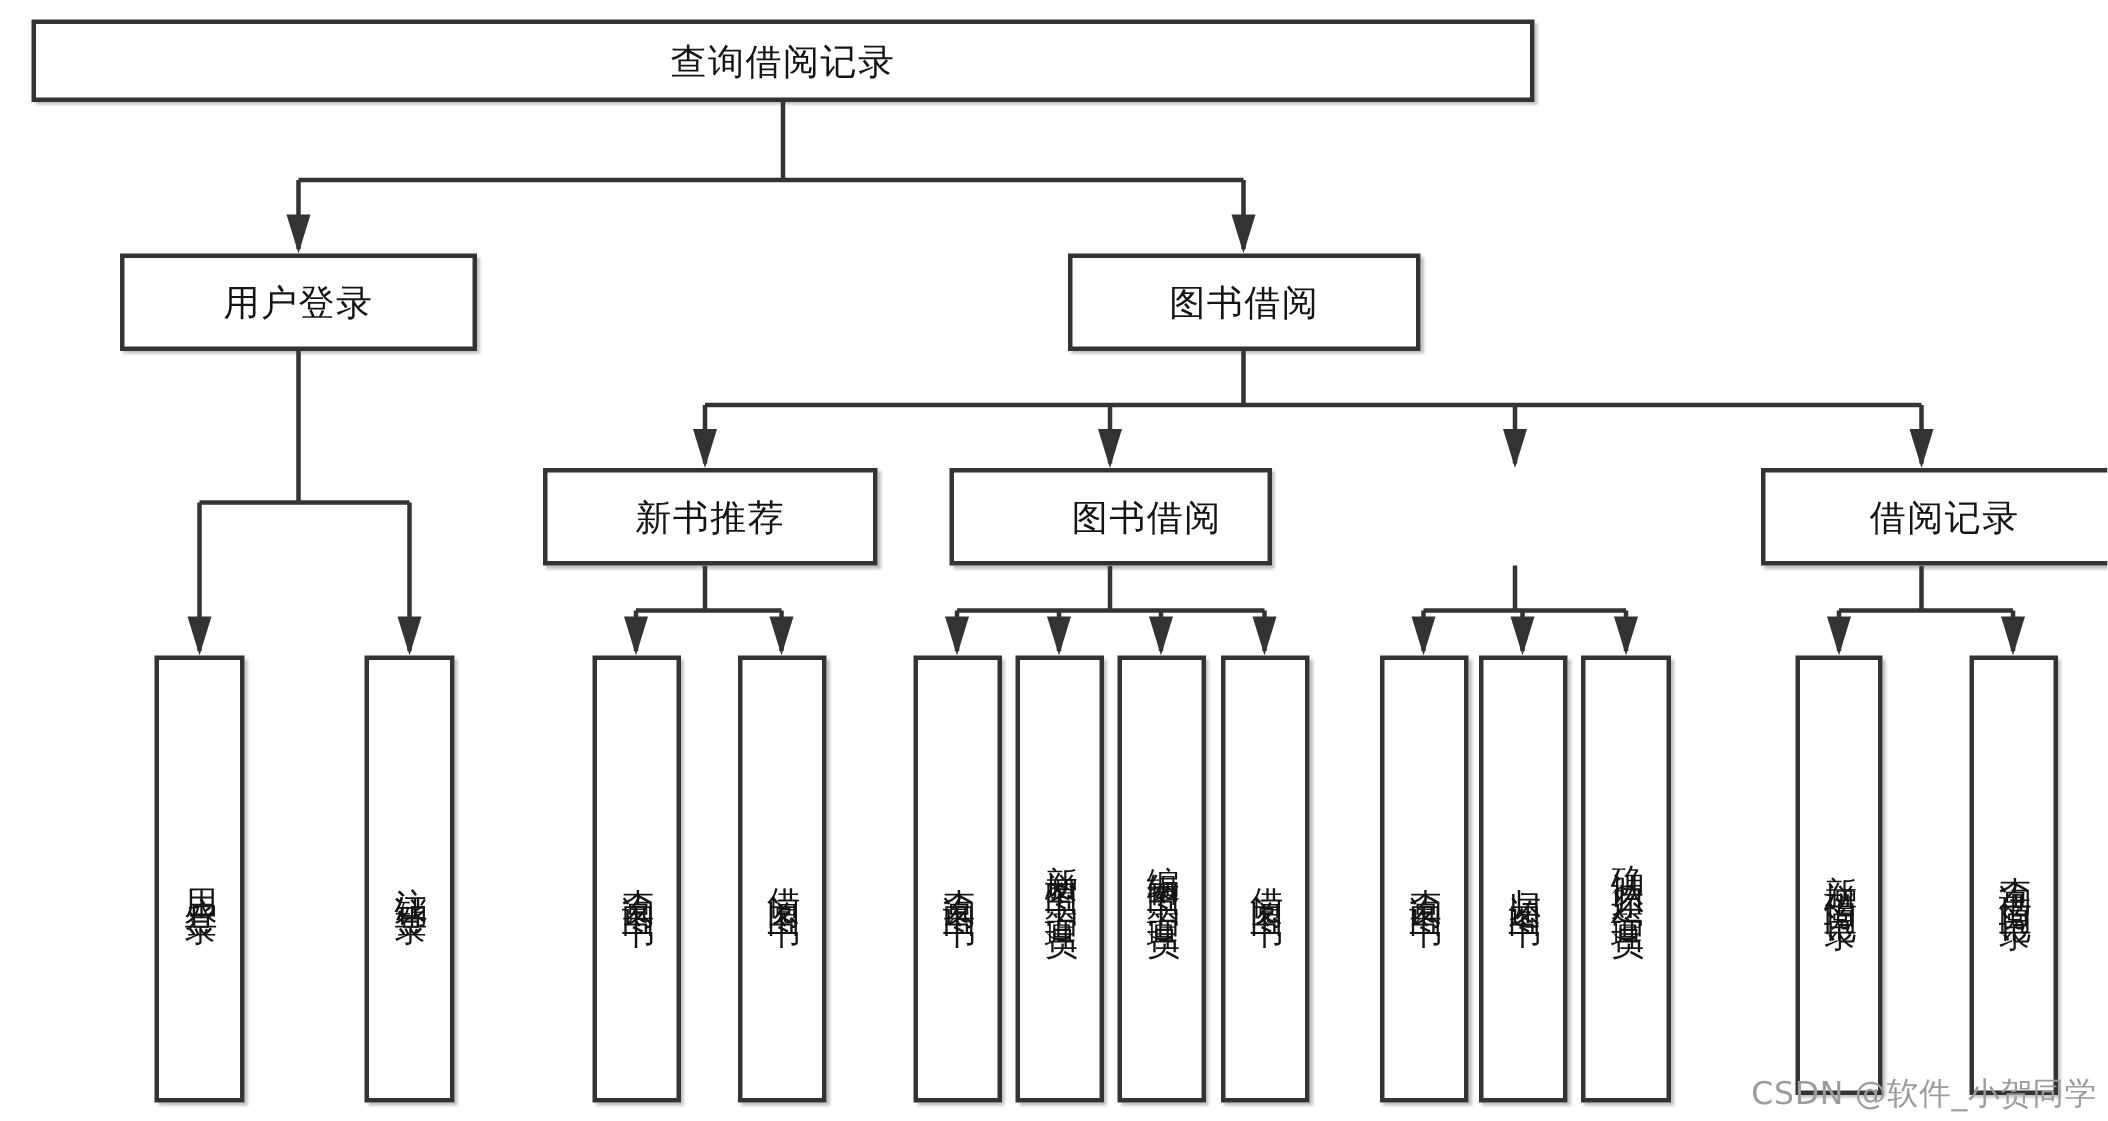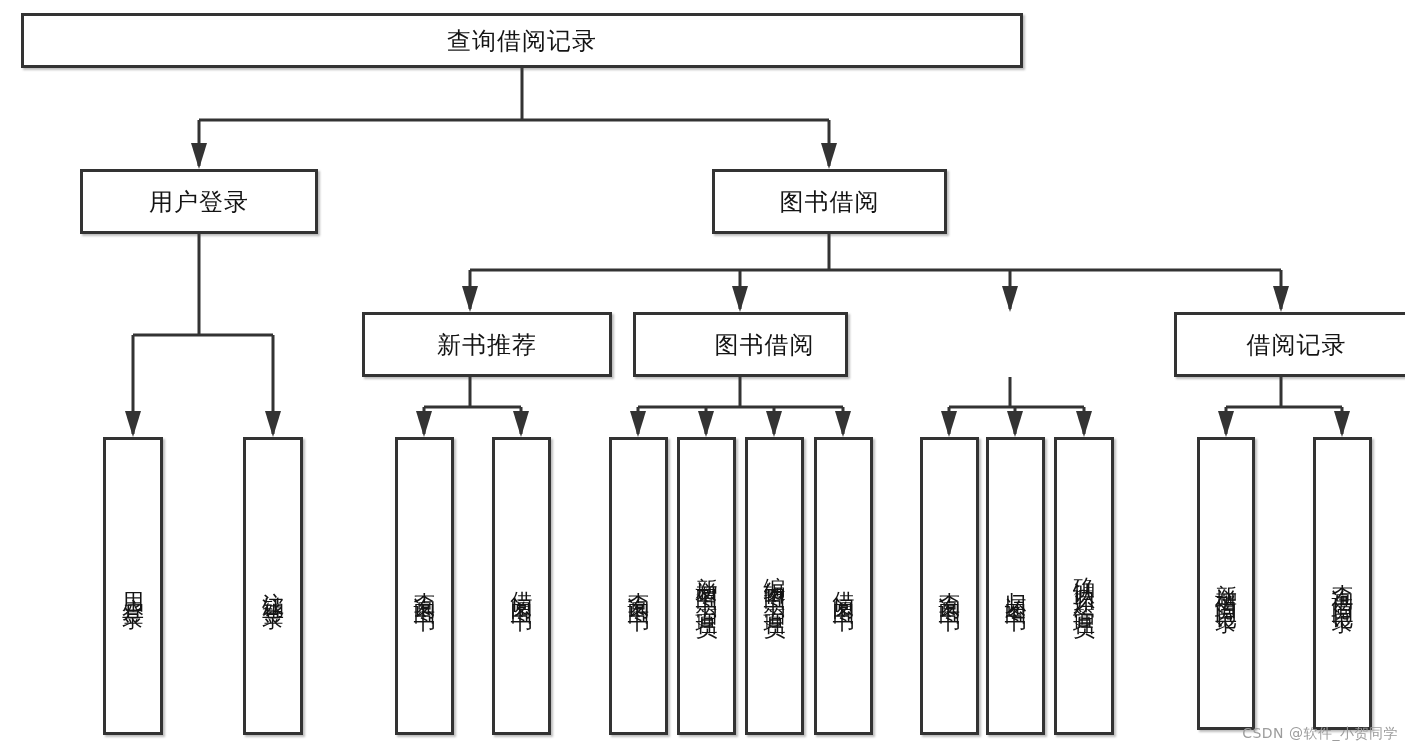--- a/index.html
+++ b/index.html
@@ -36,21 +36,21 @@
     writing-mode:vertical-rl;
     text-orientation:mixed;
     font-size:22px;
     letter-spacing:6px;
     line-height:1;
     white-space:nowrap;
   }
   #watermark{
     position:absolute;z-index:3;
     right:7px;bottom:4px;
-    font-size:14px;
+    font-size:21px;
     letter-spacing:0.5px;
     color:#9c9c9c;
     white-space:nowrap;
   }
 </style>
 </head>
 <body>
 
 <div id="stage">
 
@@ -101,21 +101,21 @@
     <span class="hlabel">查询借阅记录</span>
   </div>
 
   <div class="node" style="left:80px;top:169px;width:238px;height:65px;">
     <span class="hlabel">用户登录</span>
   </div>
   <div class="node" style="left:712px;top:169px;width:235px;height:65px;">
     <span class="hlabel">图书借阅</span>
   </div>
 
-  <div class="node" style="left:362px;top:312px;width:250px;height:65px;">
+  <div class="node" style="left:362px;top:312px;width:223px;height:65px;">
     <span class="hlabel">新书推荐</span>
   </div>
   <div class="node" style="left:633px;top:312px;width:215px;height:65px;padding-left:48px;">
     <span class="hlabel">图书借阅</span>
   </div>
   <div class="node" style="left:1174px;top:312px;width:245px;height:65px;justify-content:center;">
     <span class="hlabel">借阅记录</span>
   </div>
 
   <div class="node vnode" style="left:103px;top:437px;width:60px;height:298px;">

